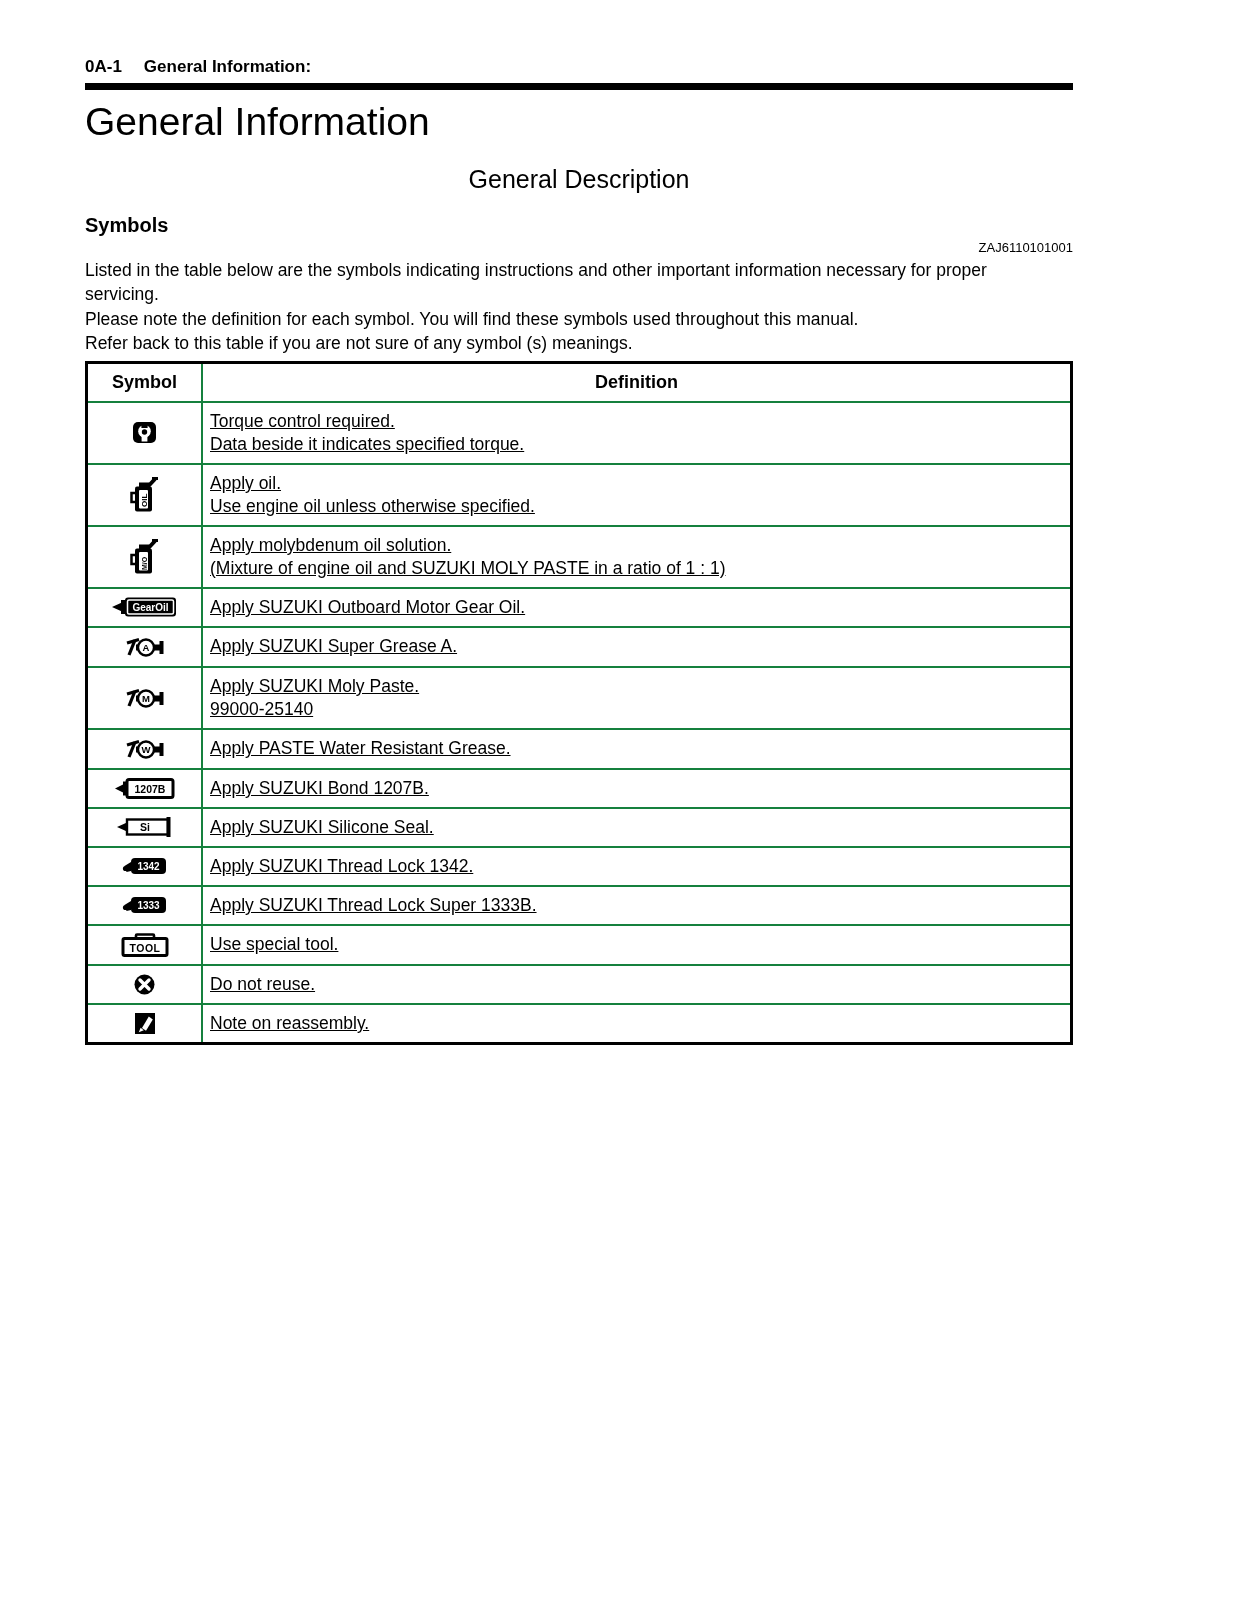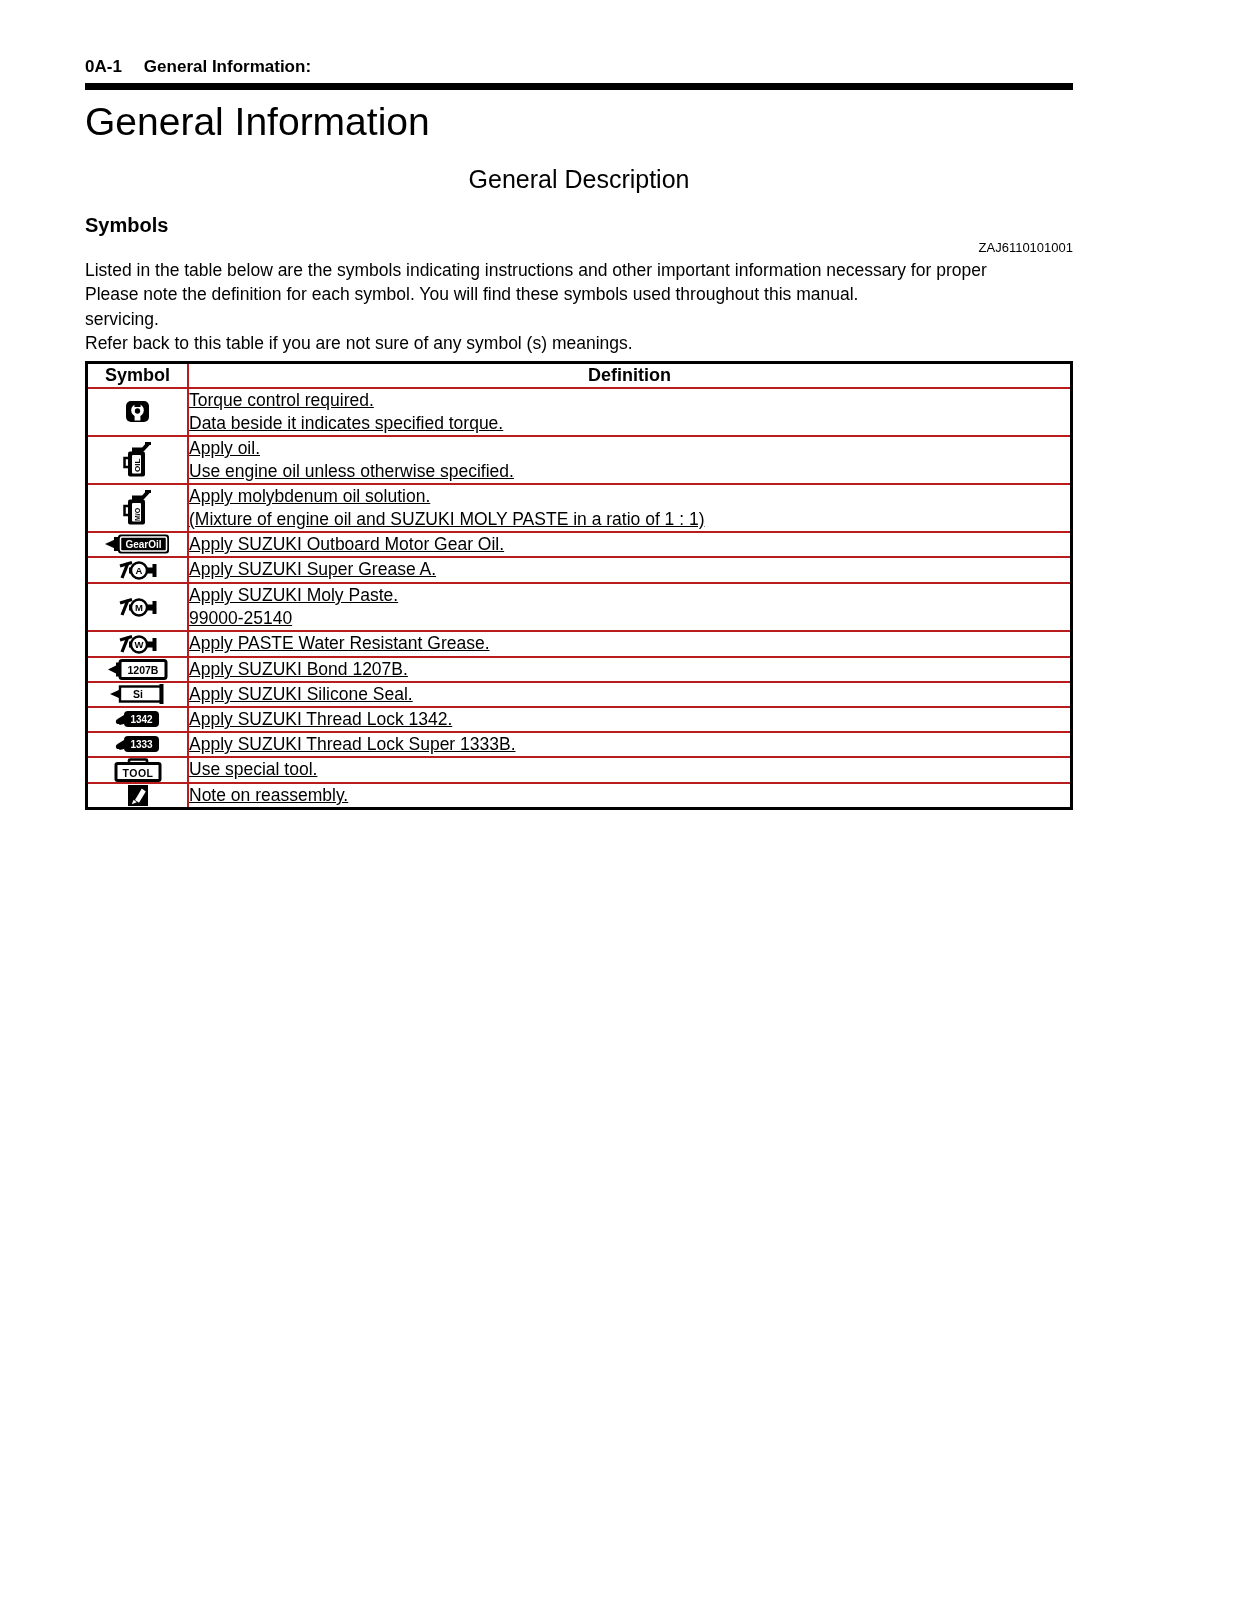--- a/index.html
+++ b/index.html
@@ -17,21 +17,21 @@
 
   .doc-title { font-size:39px; font-weight:normal; margin:12px 0 0 0; line-height:1.05; }
   .section-heading { font-size:25px; font-weight:normal; text-align:center; margin:22px 0 0 0; }
   .sub-heading { font-size:20px; font-weight:bold; margin:20px 0 0 0; }
   .ref-code { font-size:13px; text-align:right; line-height:15px; margin-top:3px; }
 
   .intro { margin-top:3px; }
   .intro-line { font-size:17.5px; line-height:24.5px; white-space:nowrap; }
 
   table.symbols { border-collapse:collapse; width:100%; margin-top:5px; border:3px solid #000; }
-  table.symbols th, table.symbols td { border:2px solid #b91c1c; padding:0; }
+  table.symbols th, table.symbols td { border:2px solid #15803d; padding:7px; }
   th.col-symbol { width:99px; }
   table.symbols th { font-size:18px; font-weight:bold; height:23px; text-align:center; }
   td.sym { text-align:center; vertical-align:middle; }
   td.sym svg { display:block; margin:0 auto; }
   td.def { font-size:17.5px; padding-left:5px; vertical-align:middle;text-decoration:underline; }
   .def-line { line-height:23px; white-space:nowrap; }
 
   svg text { font-family:"Liberation Sans", sans-serif; }
 </style>
 </head>
@@ -45,22 +45,22 @@
   </div>
   <div class="header-rule"></div>
 
   <h1 class="doc-title">General Information</h1>
   <h2 class="section-heading">General Description</h2>
   <h3 class="sub-heading">Symbols</h3>
   <div class="ref-code">ZAJ6110101001</div>
 
   <div class="intro">
     <div class="intro-line">Listed in the table below are the symbols indicating instructions and other important information necessary for proper</div>
+    <div class="intro-line">servicing.</div>
     <div class="intro-line">Please note the definition for each symbol. You will find these symbols used throughout this manual.</div>
-    <div class="intro-line">servicing.</div>
     <div class="intro-line">Refer back to this table if you are not sure of any symbol (s) meanings.</div>
   </div>
 
   <table class="symbols">
     <thead>
       <tr>
         <th class="col-symbol">Symbol</th>
         <th>Definition</th>
       </tr>
     </thead>
@@ -244,20 +244,31 @@
             <rect x="15" y="1.5" width="18" height="7.5" rx="1" fill="none" stroke="#000" stroke-width="2.6"></rect>
             <rect x="2" y="5.5" width="44" height="17" rx="1.5" fill="#fff" stroke="#000" stroke-width="3"></rect>
             <text x="24" y="18.5" text-anchor="middle" font-size="10.5" font-weight="bold" letter-spacing="0.5" fill="#000">TOOL</text>
           </svg>
         </td>
         <td class="def">
           <div class="def-line">Use special tool.</div>
         </td>
       </tr>
 
+      <tr>
+        <td class="sym">
+          <svg width="21" height="21" viewBox="0 0 21 21">
+            <circle cx="10.5" cy="10.5" r="10" fill="#000"></circle>
+            <path d="M6 6 L15 15 M15 6 L6 15" stroke="#fff" stroke-width="3.4" stroke-linecap="round"></path>
+          </svg>
+        </td>
+        <td class="def">
+          <div class="def-line">Do not reuse.</div>
+        </td>
+      </tr>
 
       <tr>
         <td class="sym">
           <svg width="20" height="21" viewBox="0 0 20 21">
             <rect x="0" y="0" width="20" height="21" fill="#000"></rect>
             <polygon points="7,15 13.8,3.5 17.8,6.5 11,17.8" fill="#fff"></polygon>
             <polygon points="3.8,19.2 5.6,14.8 8.8,17.2" fill="#fff"></polygon>
           </svg>
         </td>
         <td class="def">

